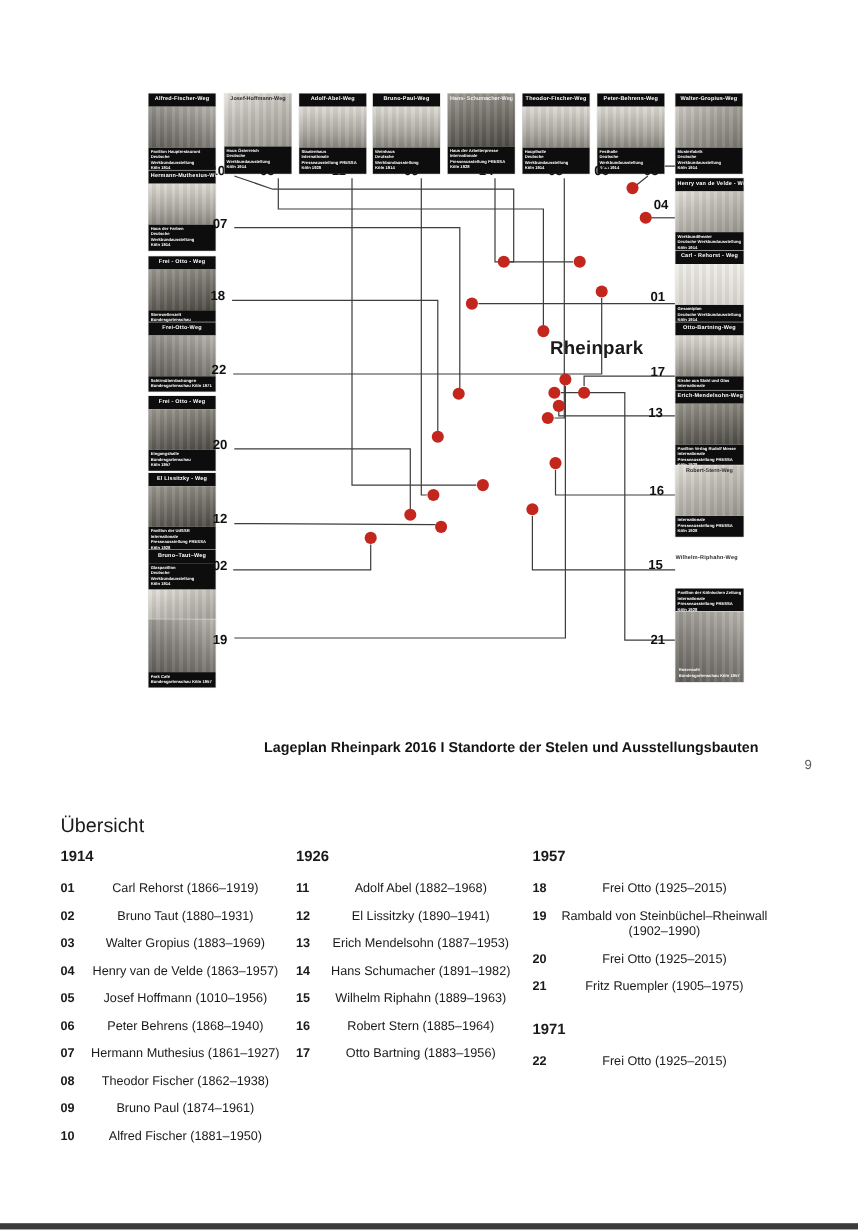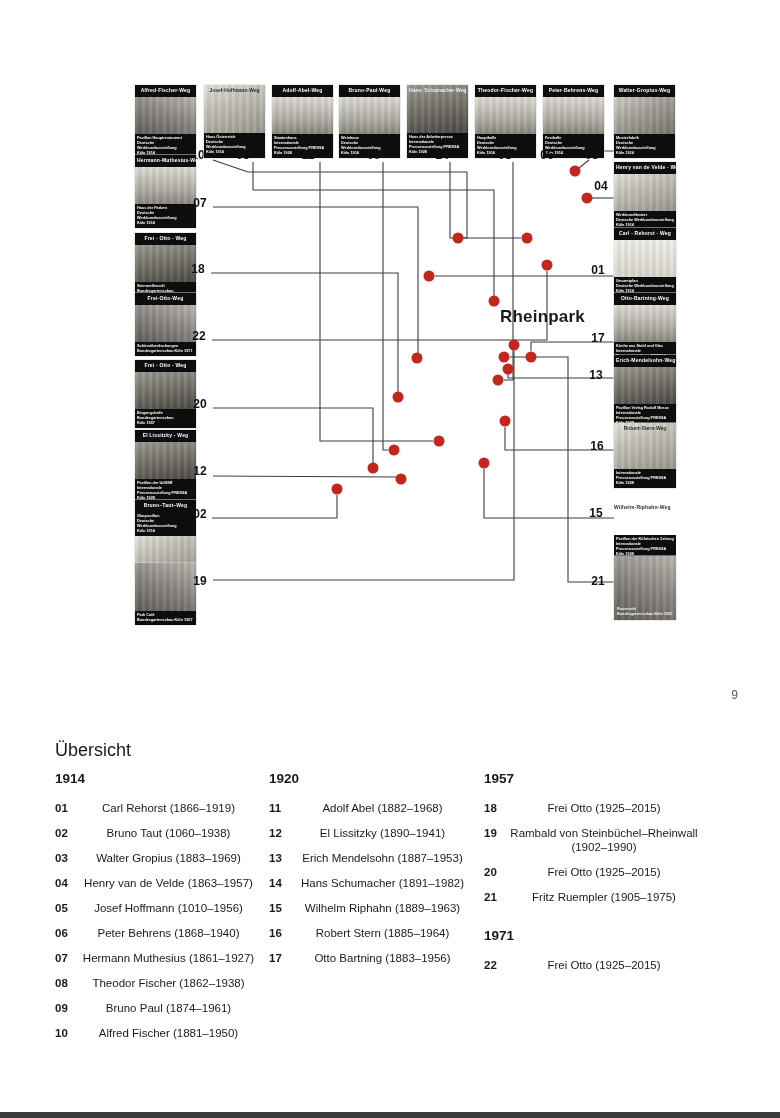--- a/index.html
+++ b/index.html
@@ -315,32 +315,33 @@
         <div class="card-photo tone-3" style="height: 64px;">
           <div class="ov-caption">
             <div>Rosencafé</div>
             <div>Bundesgartenschau Köln 1957</div>
           </div>
         </div>
       </div>
       <div class="map-num" style="left: 598px; top: 581px;">21</div>
     </div>
 
+  <div class="fig-caption">Lageplan Rheinpark 2016 I  Standorte der Stelen und Ausstellungsbauten</div>
   <div class="page-num">9</div>
 
   <div class="overview-title">Übersicht</div>
   <div class="col col1">
       <div class="group-year">1914</div>
       <div class="entry">
         <div class="e-num">01</div>
         <div class="e-text">Carl Rehorst (1866–1919)</div>
       </div>
       <div class="entry">
         <div class="e-num">02</div>
-        <div class="e-text">Bruno Taut (1060–1938)</div>
+        <div class="e-text">Bruno Taut (1880–1931)</div>
       </div>
       <div class="entry">
         <div class="e-num">03</div>
         <div class="e-text">Walter Gropius (1883–1969)</div>
       </div>
       <div class="entry">
         <div class="e-num">04</div>
         <div class="e-text">Henry van de Velde (1863–1957)</div>
       </div>
       <div class="entry">
@@ -362,21 +363,21 @@
       <div class="entry">
         <div class="e-num">09</div>
         <div class="e-text">Bruno Paul (1874–1961)</div>
       </div>
       <div class="entry">
         <div class="e-num">10</div>
         <div class="e-text">Alfred Fischer (1881–1950)</div>
       </div>
     </div>
   <div class="col col2">
-      <div class="group-year">1920</div>
+      <div class="group-year">1926</div>
       <div class="entry">
         <div class="e-num">11</div>
         <div class="e-text">Adolf Abel (1882–1968)</div>
       </div>
       <div class="entry">
         <div class="e-num">12</div>
         <div class="e-text">El Lissitzky (1890–1941)</div>
       </div>
       <div class="entry">
         <div class="e-num">13</div>

